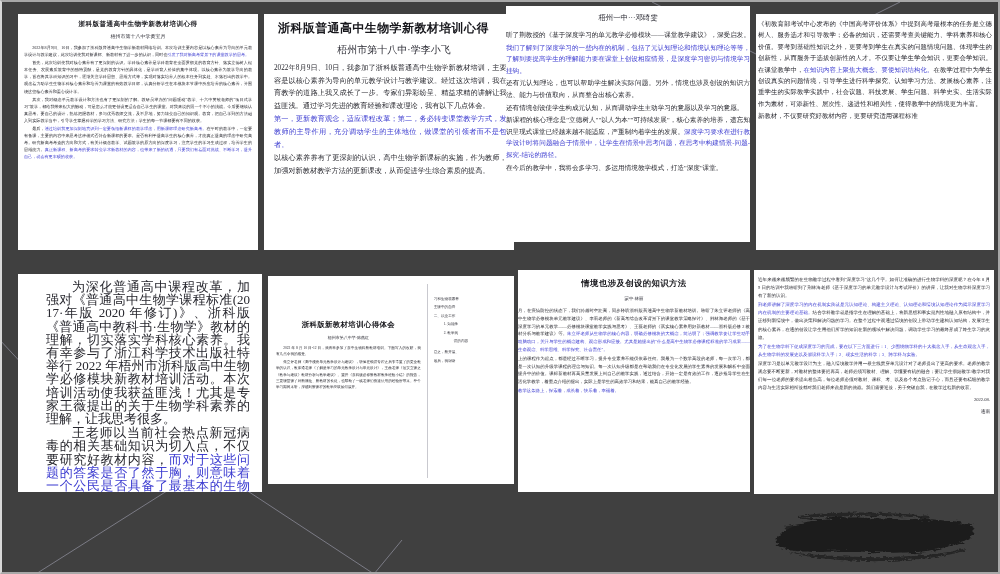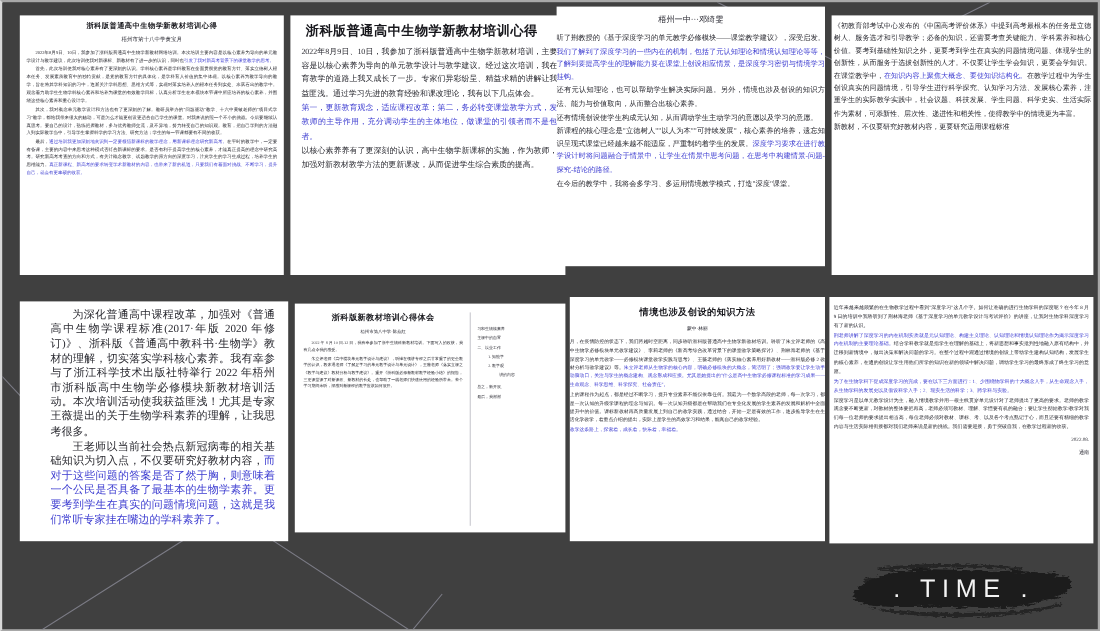--- a/index.html
+++ b/index.html
@@ -128,20 +128,21 @@
       <p class="para"><span>2022年8月9日、10日，我参加了浙科版普通高中生物学新教材网络培训。本次培训主要内容是以核心素养为导向的单元教学设计与教学建议，此次培训使我对新课标、新教材有了进一步的认识，同时也</span><span class="hl">引发了我对新高考背景下的课堂教学的思考。</span></p>
       <p class="para">首先，此次培训使我对核心素养有了更深刻的认识。学科核心素养是学科教育在全面贯彻党的教育方针、落实立德树人根本任务、发展素质教育中的独特贡献，是党的教育方针的具体化，是学科育人价值的集中体现。以核心素养为教学导向的教学，旨在将其学科知识的习中，逐渐关注学科思想、思维方式等，实现对落实培养人的根本任务到实处、水落石出的教学中。观念着力助学生生物学科核心素养和培养为课堂的有效教学目标，认真分析学生在本模块本节课中所应培养的核心素养，并围绕这些核心素养和重心设计学。</p>
       <p class="para">其次，我对概念单元教学设计和方法也有了更深刻的了解。教研员举办的"问题驱动"教学、十六中黄敏老师的"项目式学习"教学，都给我带来很大的触动，可是怎么才能更创设更适合自己学生的课堂。对我来说的照一个不小的挑战。今后要继续认真思考。要自己的设计，熟练把握教材，多与优秀教师交流，及不异地，努力转变自己的知识观。教育，把自己学到的方法融入到实际教学当中，引导学生掌握科学的学习方法、研究方法；学生的每一节课都要有不同的收获。</p>
       <p class="para"><span>最后，</span><span class="hl">通过培训我更加深刻地意识到一定要领悟新课标的教学理念，用新课标理念研究新高考。</span><span>在平时的教学中，一定要有备课，主要的内容中来思考这种模式否符合新课标的要求。是否有利于提高学生的核心素养，才能真正提高的理念中研究高考。研究新高考考查的方向和方式，有关计概念教学、试题教学的原方向的深度学习，注意学生的学习生成过程，培养学生的思维能力。</span><span class="hl">真正新课程、新高考的要求转变学术新教材的内容，也带来了新的机遇，只要我们有着面对挑战、不断学习，提升自己，就会有更丰硕的收获。</span></p>
     </div>
   </div>
 
   <div class="doc" style="left:262px; top:12px; width:250px; height:236px; font-size:7.2px; line-height:12.6px;">
     <div class="doc-inner" style="padding:4px 0 4px 10px;">
       <div class="doc-title" style="font-size:12px; line-height:20px; text-align:left; padding-left:4px;">浙科版普通高中生物学新教材培训心得</div>
+      <div class="doc-byline" style="font-size:10px; line-height:18px;">梧州市第十八中·学李小飞</div>
       <p class="para" style="text-indent:0;">2022年8月9日、10日，我参加了浙科版普通高中生物学新教材培训，主要内容是以核心素养为导向的单元教学设计与教学建议。经过这次培训，我在教育教学的道路上我又成长了一步。专家们异彩纷呈、精益求精的讲解让我受益匪浅。通过学习先进的教育经验和课改理论，我有以下几点体会。</p>
       <p class="para blue" style="text-indent:0;">第一，更新教育观念，适应课程改革；第二，务必转变课堂教学方式，发挥教师的主导作用，充分调动学生的主体地位，做课堂的引领者而不是包办者。</p>
       <p class="para" style="text-indent:0;">以核心素养养有了更深刻的认识，高中生物学新课标的实施，作为教师，应加强对新教材教学方法的更新课改，从而促进学生综合素质的提高。</p>
     </div>
   </div>
 
   <div class="doc" style="left:504px; top:4px; width:244px; height:236px; font-size:6.6px; line-height:11.6px;">
     <div class="doc-inner" style="padding:4px 0 4px 0;">
       <div class="doc-byline" style="font-size:7.4px; line-height:16px;">梧州一中···邓绮雯</div>
       <p class="para" style="text-indent:0;">听了荆教授的《基于深度学习的单元教学必修模块——课堂教学建议》，深受启发。</p>
@@ -153,32 +154,32 @@
     </div>
   </div>
 
   <div class="doc" style="left:754px; top:12px; width:238px; height:236px; font-size:6.4px; line-height:11.4px;">
     <div class="doc-inner" style="padding:4px 2px 4px 2px;">
       <p class="para" style="text-indent:0;"><span>《初教育部考试中心发布的《中国高考评价体系》中提到高考最根本的任务是立德树人、服务选才和引导教学；必备的知识，还需要考查关键能力、学科素养和核心价值。要考到基础性知识之外，更要考到学生在真实的问题情境问题、体现学生的创新性，从而服务于选拔创新性的人才。不仅要让学生学会知识，更要会学知识。在课堂教学中，</span><span class="hl">在知识内容上聚焦大概念、要使知识结构化。</span><span>在教学过程中为学生创设真实的问题情境，引导学生进行科学探究、认知学习方法、发展核心素养，注重学生的实际教学实践中，社会议题、科技发展、学生问题、科学史实、生活实际作为素材，可添新性、层次性、递进性和相关性，使得教学中的情境更为丰富。</span></p>
       <p class="para" style="text-indent:0;">新教材，不仅要研究好教材内容，更要研究适用课程标准</p>
     </div>
   </div>
 
-  <div class="doc" style="left:16px; top:272px; width:244px; height:218px; font-size:10px; line-height:13.2px;">
+  <div class="doc" style="left:16px; top:272px; width:244px; height:218px; font-size:13px; line-height:13.2px;">
     <div class="doc-inner" style="padding:6px 12px 4px 28px;">
       <p class="para">为深化普通高中课程改革，加强对《普通高中生物学课程标准(2017·年版 2020 年修订)》、浙科版《普通高中教科书·生物学》教材的理解，切实落实学科核心素养。我有幸参与了浙江科学技术出版社特举行 2022 年梧州市浙科版高中生物学必修模块新教材培训活动。本次培训活动使我获益匪浅！尤其是专家王薇提出的关于生物学科素养的理解，让我思考很多。</p>
       <p class="para"><span>王老师以当前社会热点新冠病毒的相关基础知识为切入点，不仅要研究好教材内容，</span><span class="hl">而对于这些问题的答案是否了然于胸，则意味着一个公民是否具备了最基本的生物学素养。更要考到学生在真实的问题情境问题，这就是我们常听专家挂在嘴边的学科素养了。</span></p>
     </div>
   </div>
 
   <div class="doc" style="left:266px; top:274px; width:246px; height:208px; font-size:3.6px; line-height:6.4px;">
     <div class="doc-inner" style="padding:6px 6px 4px 8px;">
       <div class="colwrap">
         <div class="c-main">
-          <div class="doc-title" style="font-size:7.4px; line-height:13px;">浙科版新教材培训心得体会</div>
+          <div class="doc-title" style="font-size:7.4px; line-height:13px;margin-top:36px;">浙科版新教材培训心得体会</div>
           <div class="doc-byline" style="font-size:4px; line-height:8px;">梧州市第八中学·陈燕红</div>
           <p class="para">2022 年 8 月 10 日-12 日，我有幸参加了浙中生物科新教材培训。下面写入的收获，我有几点令我的感受。</p>
           <p class="para">朱立评老师《高中模块单元教学设计与建议》，听懂在领讲专程之后非常重了的更全教学的认识，教体通老师《了解是学习的单元教学设计与单元设计》，王薇老师《落实立课之《教学与建议》教材分析与教学建议》。重开《浙科版必修新教材教学经验小结》的报告，三更课堂课了对新课改、新教材的长处，也帮助了一线老师们快速使用的经验所带来。整个学习期间来听，深感到新课程的教学应该如何展开。</p>
         </div>
         <div class="c-rule"></div>
         <div class="c-side" style="padding-top:14px;">
           <div class="outline-item lvl1">习和生物核素养</div>
           <div class="outline-item lvl1">主课中的自置</div>
           <div class="outline-item lvl1">二、以业工作</div>
           <div class="outline-item lvl2">1. 知能学</div>
@@ -226,16 +227,15 @@
       </defs>
       <g filter="url(#rough)">
         <path d="M10,30 C26,13 60,9 98,11 C136,13 170,10 200,17 C206,19 208,26 202,31 C178,45 140,47 102,45 C66,43 34,48 14,41 C7,38 6,34 10,30 Z" fill="#1c1c1c"></path>
         <path d="M16,20 C48,12 96,10 140,13 C168,15 190,13 204,18 L204,22 C180,18 150,19 118,18 C80,17 44,20 18,24 Z" fill="#1c1c1c" opacity="0.85"></path>
       </g>
       <g filter="url(#rough2)" opacity="0.75">
         <path d="M22,45 C58,50 112,52 158,48 C176,46 190,44 198,41 L196,44 C172,51 134,55 96,54 C62,53 36,50 22,45 Z" fill="#1c1c1c"></path>
         <path d="M30,9 C70,4 120,5 162,9 L160,11 C120,8 72,8 30,12 Z" fill="#1c1c1c"></path>
       </g>
     </svg>
-    <span class="brush-text" style="font-size:23px; margin-top:-2px;">. TIME .</span>
   </div>
 
 </div>
 
 </body></html>

